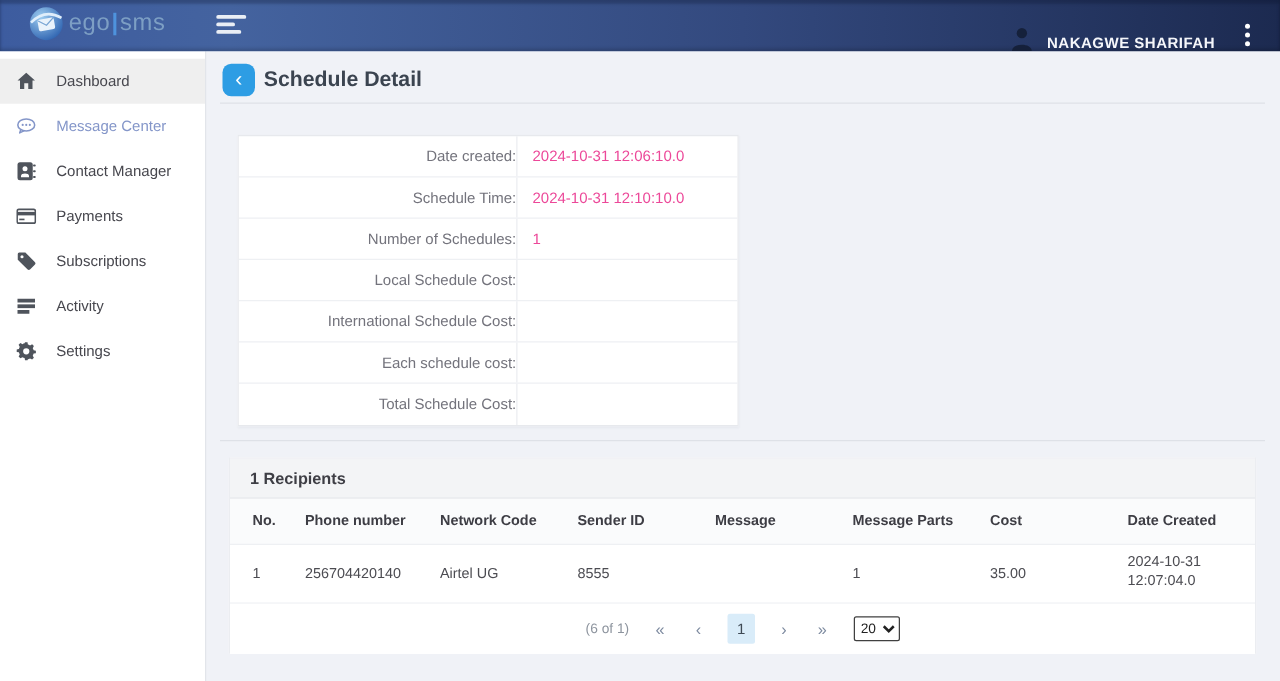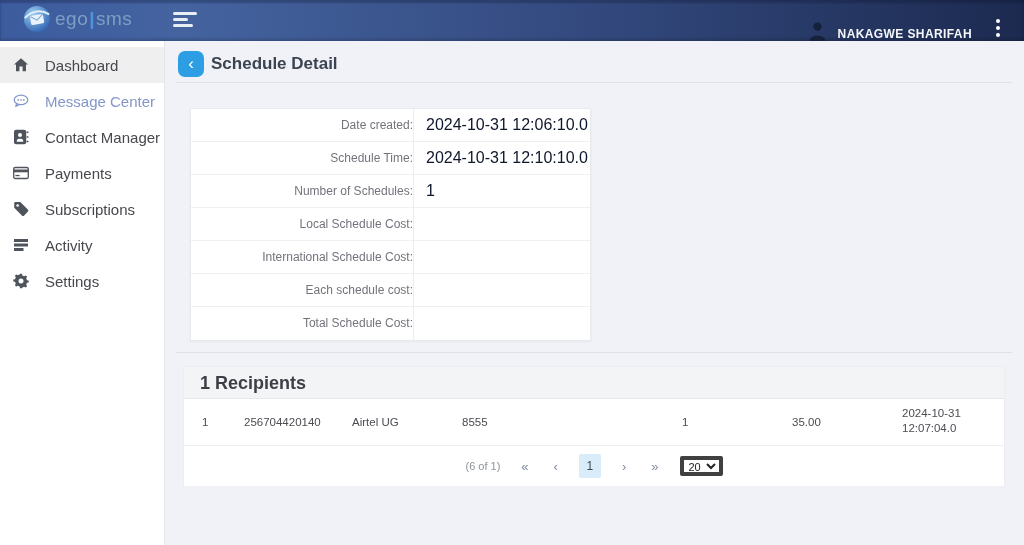--- a/index.html
+++ b/index.html
@@ -34,61 +34,61 @@
   
   .sidebar {
     position:absolute; top:41px; left:0; width:164px; bottom:0;
     background:#fff; box-shadow:1px 0 0 #e2e5ea; padding-top:6px; z-index:4;
   }
   .side-item { display:flex; align-items:center; height:36px; padding-left:10px; cursor:pointer; color:#47474e; }
   .side-item.active { background:#efefef; }
   .side-item.hl { color:#8496c9; }
   .side-item .ic { width:22px; display:flex; justify-content:center; }
   .side-item .ic svg { width:16px; height:16px; }
-  .side-item .lbl { margin-left:13px; font-size:15px; }
+  .side-item .lbl { margin-left:13px; font-size:12px; }
 
   
   .content { position:absolute; top:41px; left:164px; right:0; bottom:0; background:#f0f2f7; }
   .page-head { display:flex; align-items:center; height:37px; padding:0 14px; margin-top:4px; }
   .back-btn {
     width:26px; height:26px; border:none; border-radius:7px; background:#2d9de4;
     color:#fff; font-size:17px; line-height:24px; cursor:pointer; font-family:inherit;
   }
   .page-title { margin-left:7px; font-size:17px; color:#3b4450; }
   .hr { margin:0 12px; border-bottom:1px solid #dee1e7; }
 
   .detail-table {
     margin:25px 0 0 26px; width:401px; background:#fff;
     border:1px solid #e7e9ed; box-shadow:0 1px 2px rgba(40,50,70,.05);
   }
   .drow { display:flex; height:33px; border-bottom:1px solid #eef0f3; }
   .drow:last-child { border-bottom:none; }
   .dlabel { width:222px; padding-left:14px; font-size:12px; color:#73737c; line-height:32px;
             white-space:nowrap; overflow:hidden;text-align:right; }
-  .dvalue { flex:1; border-left:1px solid #ecedf1; padding-left:12px; font-size:16px; color:#0f172a; line-height:32px; white-space:nowrap; }
+  .dvalue { flex:1; border-left:1px solid #ecedf1; padding-left:12px; font-size:12px; color:#ec4899; line-height:32px; white-space:nowrap; }
 
   .hr2 { margin:11px 12px 0 12px; border-bottom:1px solid #dee1e7; }
 
   
   .panel { margin:13px 19px 0 19px; background:#fff; border:1px solid #ebedf1; border-bottom:none; }
   .panel-title { height:32px; line-height:32px; background:#f3f4f6; border-bottom:1px solid #e3e6ea;
-                 padding-left:16px; font-size:18px; font-weight:700; color:#3e3e45; }
+                 padding-left:16px; font-size:13px; font-weight:700; color:#3e3e45; }
   .rgrid { display:grid; grid-template-columns:42px 108px 110px 110px 110px 110px 110px 1fr; padding-left:18px; }
   .rhead { background:#fafbfc; border-bottom:1px solid #eef0f3; }
   .rhead .cell { font-size:11.5px; font-weight:700; color:#3d3d44; line-height:36px; white-space:nowrap; }
   .rbody { border-bottom:1px solid #eef0f3; background:#fff; }
   .rbody .cell { font-size:11.5px; color:#4c4c52; padding:9px 8px 9px 0; display:flex; align-items:center; }
   .rbody .cell.wrap { display:block; line-height:15px; padding-top:7px; }
 
   .pagination { height:40px; display:flex; align-items:center; justify-content:center; gap:17px; background:#fff; }
   .pg-range { font-size:11px; color:#8d949e; }
   .pg-arrow { font-size:13px; color:#7e8ba0; cursor:pointer; background:none; border:none; font-family:inherit; padding:2px 4px; }
   .pg-page { min-width:22px; height:24px; background:#d9ecf9; border:none; border-radius:2px;
              font-size:12px; color:#3f4a55; cursor:pointer; font-family:inherit; }
-  .pg-size { font-size:11px; color:#222; border:4px solid #404040; border-radius:2px; background:#fff;
+  .pg-size { font-size:11px; color:#222; border:1px solid #404040; border-radius:2px; background:#fff;
              height:20px; padding:0 1px; font-family:inherit; }
 </style>
 </head>
 <body>
 
 <div class="app">
 
   <header class="topbar">
     <div class="logo">
       <svg viewBox="0 0 32 32">
@@ -242,20 +242,30 @@
         <div class="dlabel">Total Schedule Cost:</div>
         <div class="dvalue"></div>
       </div>
     </div>
 
     <div class="hr2"></div>
 
     <section class="panel">
       <div class="panel-title">1 Recipients</div>
 
+      <div class="rgrid rhead">
+        <div class="cell">No.</div>
+        <div class="cell">Phone number</div>
+        <div class="cell">Network Code</div>
+        <div class="cell">Sender ID</div>
+        <div class="cell">Message</div>
+        <div class="cell">Message Parts</div>
+        <div class="cell">Cost</div>
+        <div class="cell">Date Created</div>
+      </div>
 
       <div class="rgrid rbody">
         <div class="cell">1</div>
         <div class="cell">256704420140</div>
         <div class="cell">Airtel UG</div>
         <div class="cell">8555</div>
         <div class="cell"></div>
         <div class="cell">1</div>
         <div class="cell">35.00</div>
         <div class="cell wrap">2024-10-31 12:07:04.0</div>

